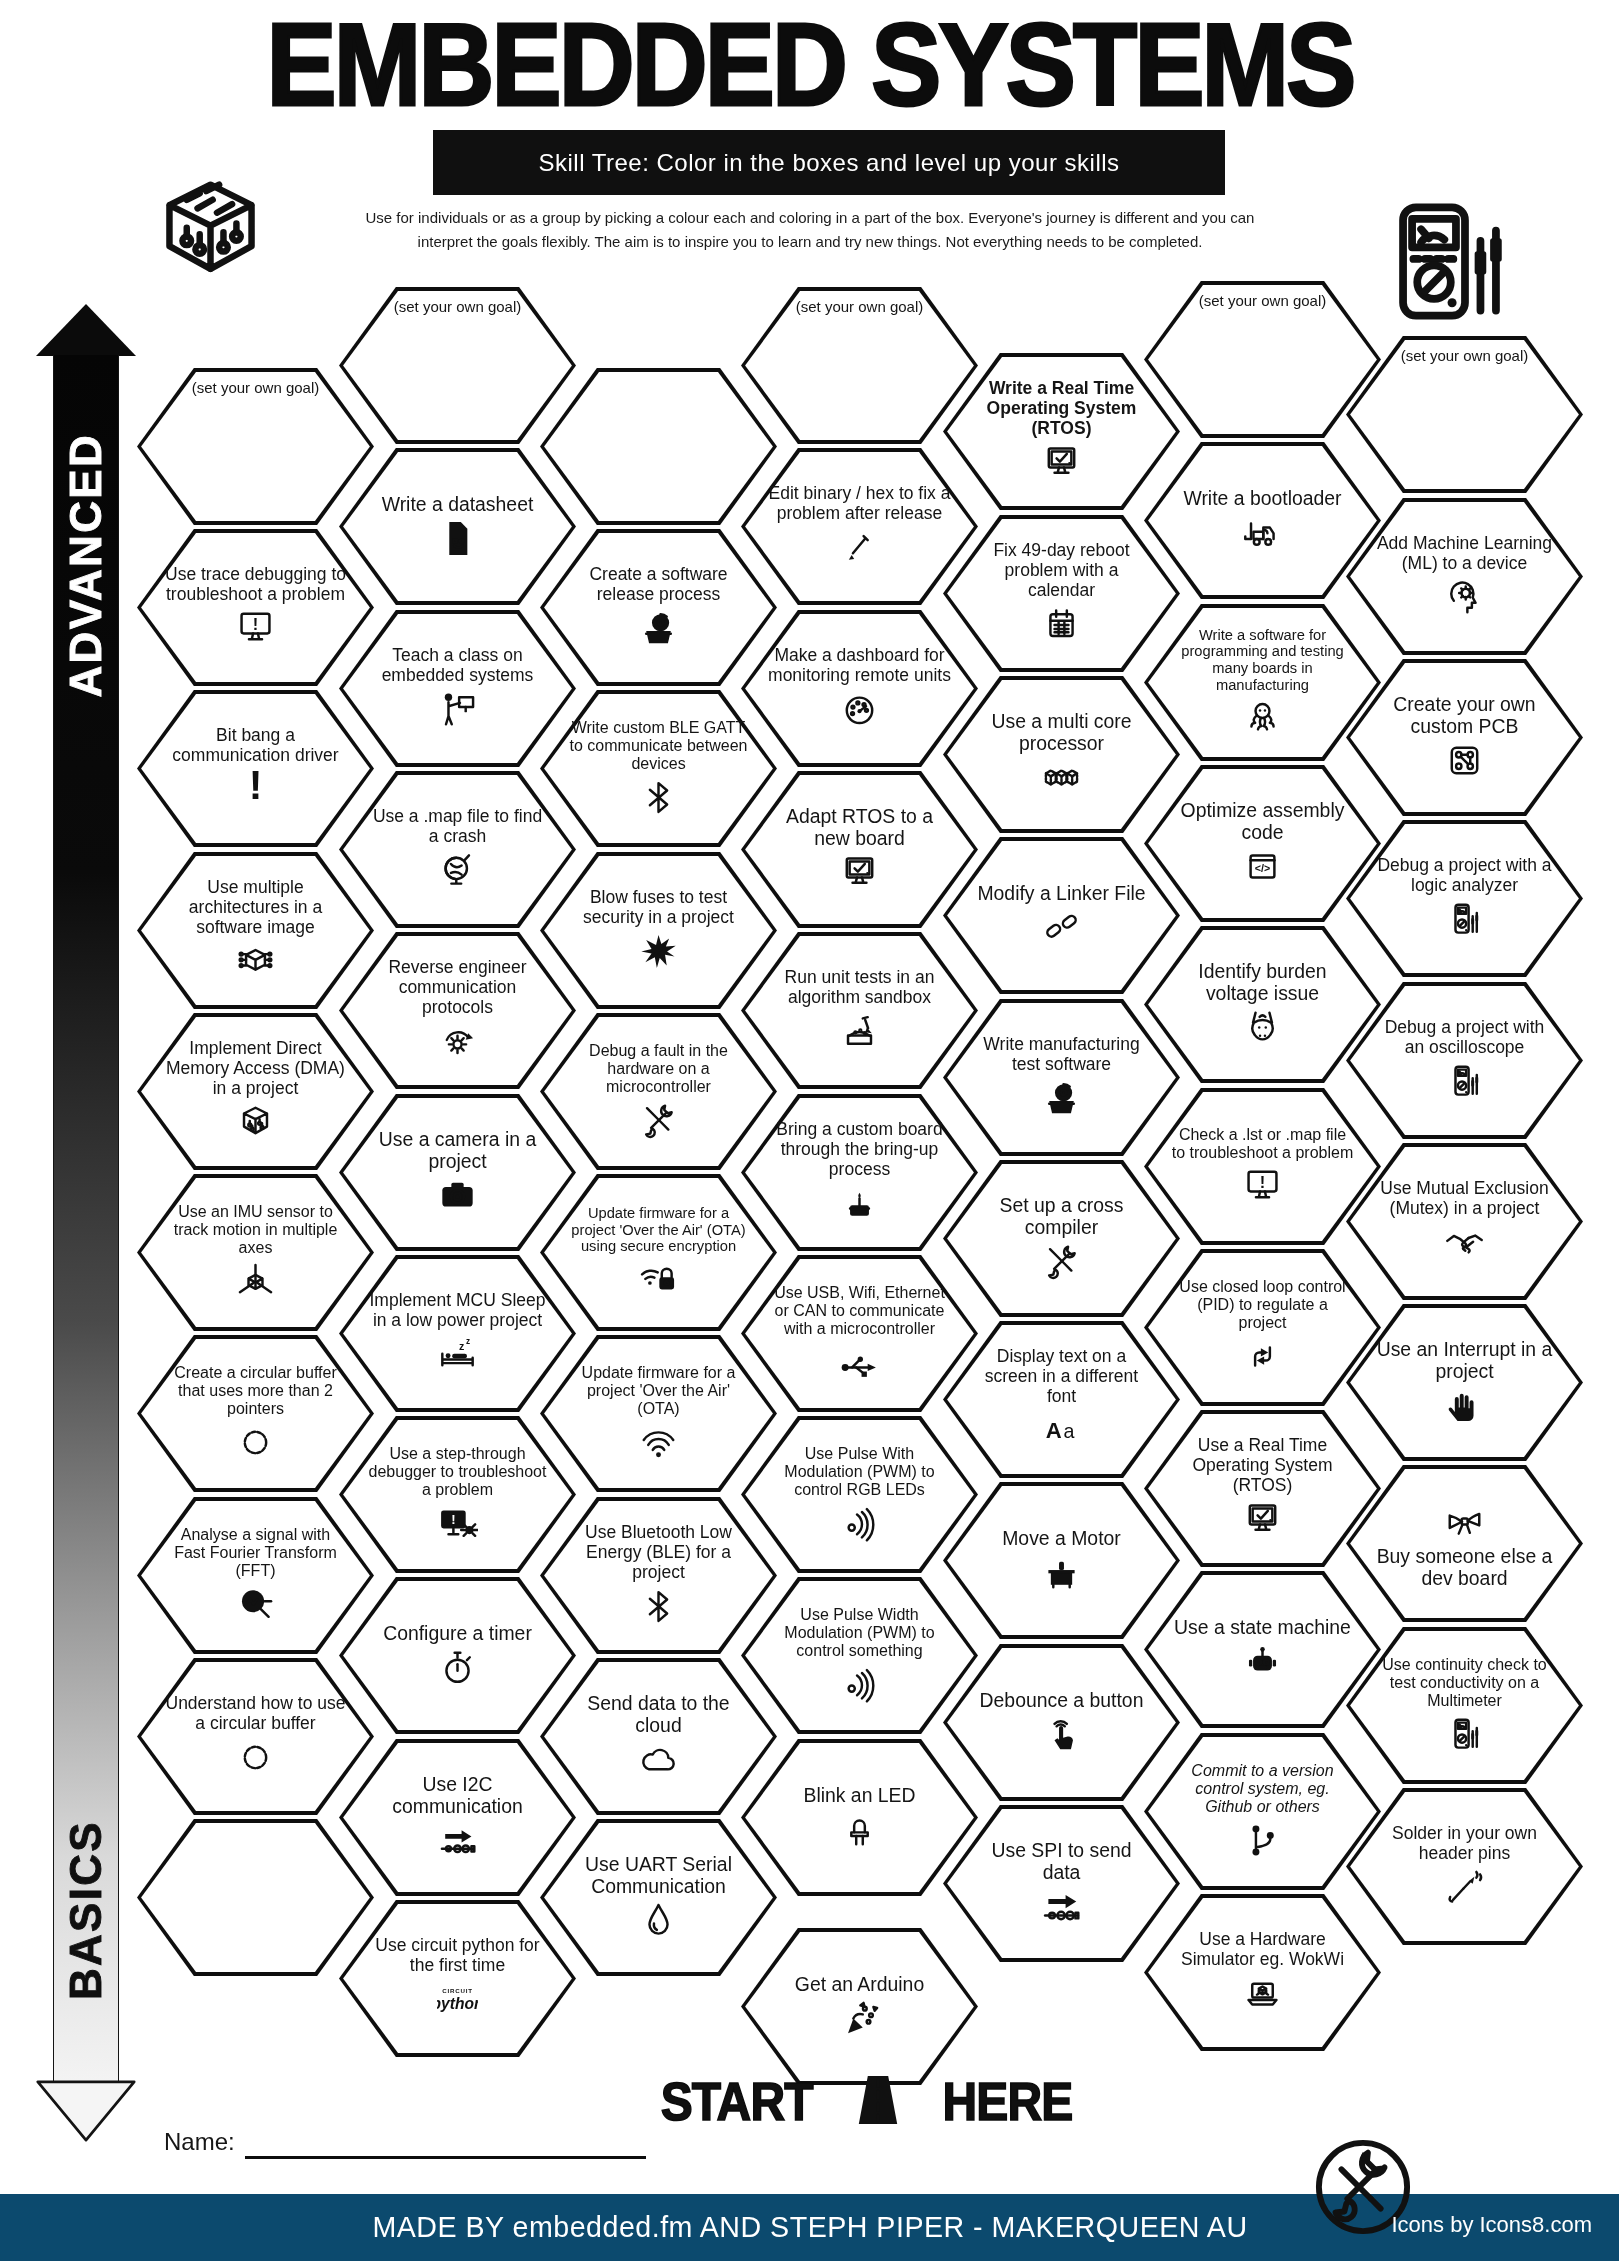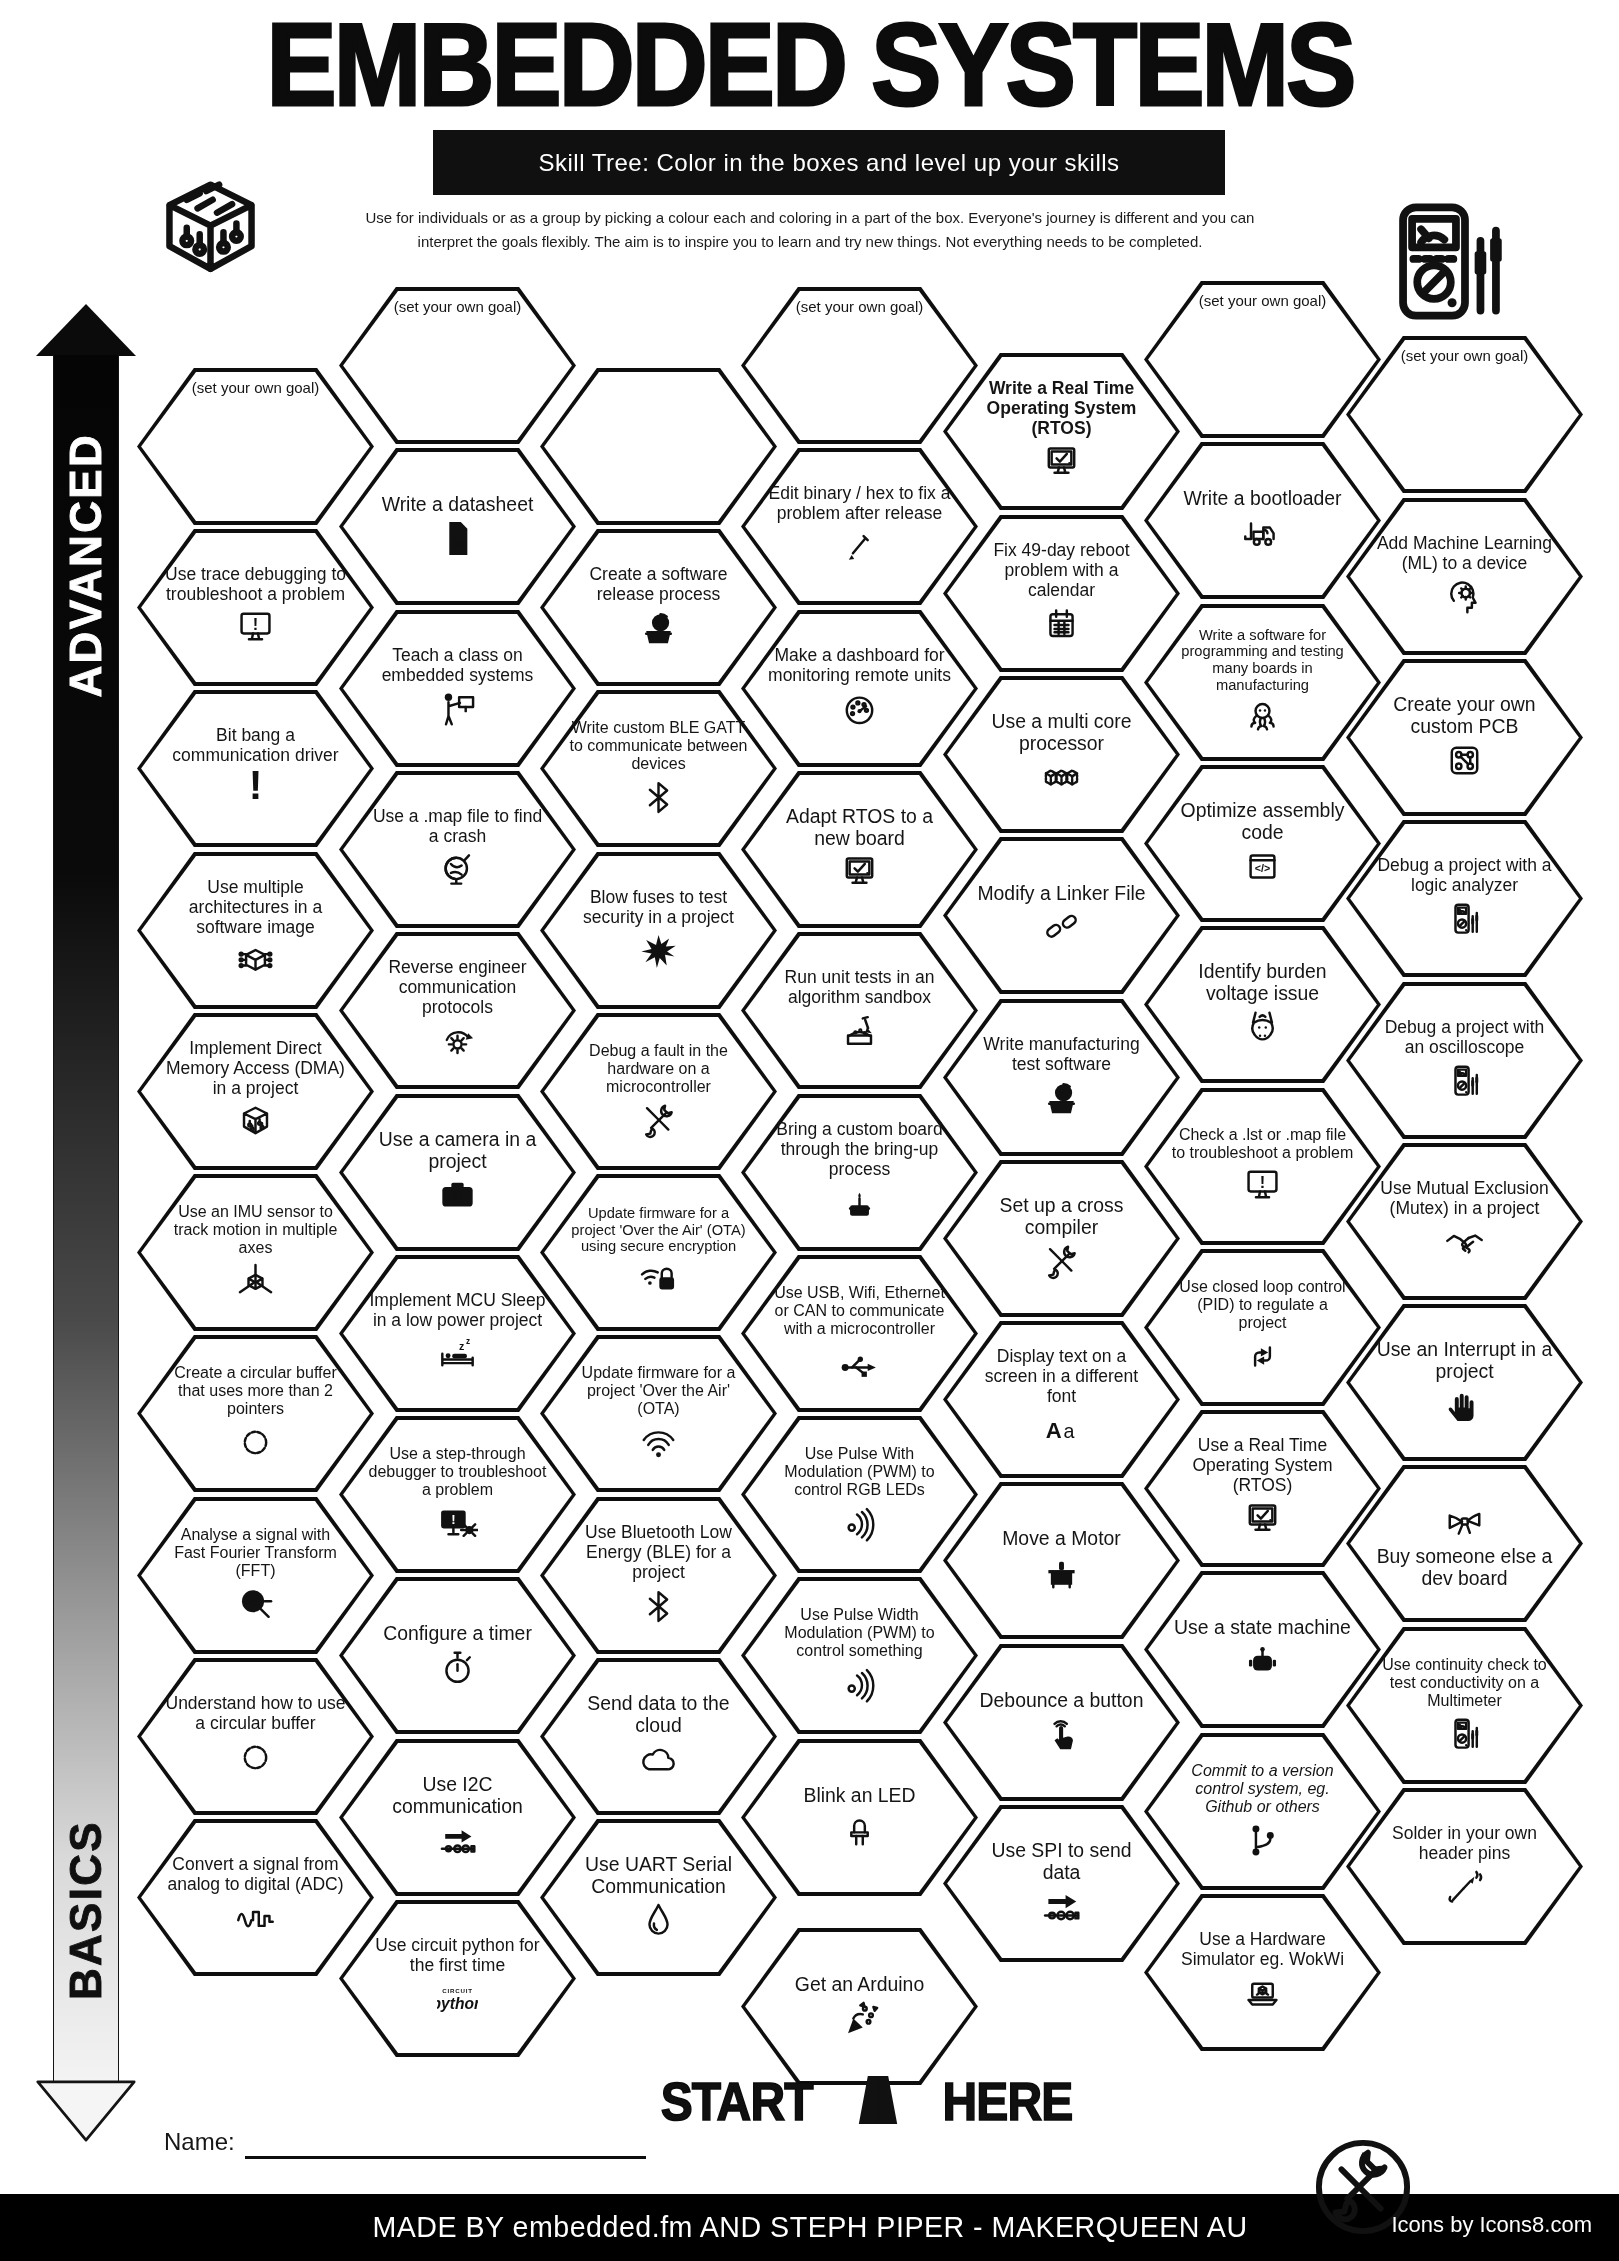--- a/index.html
+++ b/index.html
@@ -55,21 +55,21 @@
   #start-here{left:636px;top:2064px;width:461px;height:74px;display:flex;align-items:center;justify-content:center;gap:12px;}
   .startword{font-size:48px;font-weight:700;letter-spacing:-0.9px;transform:scaleY(1.12);-webkit-text-stroke:1.4px #0c0c0c;}
   #road-icon .ic{width:106px;height:60px;}
 
   
   #name-row{left:164px;top:2128px;width:553px;height:37px;}
   #name-label{font-size:24px;color:#161616;}
   #name-line{position:absolute;left:81px;top:28px;width:401px;height:0;border-bottom:3.2px solid #0d0d0d;}
 
   
-  #footer-bar{left:0;top:2194px;width:1620px;height:67px;background:#000000;display:flex;align-items:center;justify-content:center;}
+  #footer-bar{left:0;top:2194px;width:1620px;height:67px;background:#0c4a6e;display:flex;align-items:center;justify-content:center;}
   #made-by{color:#fff;font-size:28.6px;letter-spacing:0.5px;white-space:nowrap;}
   #license{right:35px;top:2151px;font-size:32px;color:#a21caf;white-space:nowrap;margin-top:48px;}
   #icons-credit{right:28px;top:2212px;font-size:22px;color:#ffffff;white-space:nowrap;z-index:3;}
   #maker-logo{left:1314px;top:2138px;width:98px;height:98px;z-index:2;}
   #maker-logo .ic{width:100%;height:100%;}
 </style>
 </head>
 <body>
 
 <div class="abs" id="title-wrap">
@@ -242,28 +242,20 @@
         <div class="ich">
           <svg class="ic" viewBox="0 0 100 100">
             <circle cx="50" cy="50" r="26" stroke-width="17" stroke-dasharray="8.5 5.5"></circle>
           </svg>
         </div>
       </div>
     </div>
     <div class="hex" style="left: 137px; top: 1819px;">
       <div class="hx b"></div>
       <div class="hx w"></div>
-      <div class="hexc">
-        <div class="lbl f38">Convert a signal from analog to digital (ADC)</div>
-        <div class="ich">
-          <svg class="ic" viewBox="0 0 100 100">
-            <path d="M8 54 q8 -30 16 0 q8 30 16 0 M44 54 V34 H58 V68 H72 V44 H84 V58 H92" stroke-width="9"></path>
-          </svg>
-        </div>
-      </div>
     </div>
     <div class="hex" style="left: 339px; top: 287px;">
       <div class="hx b"></div>
       <div class="hx w"></div>
       <div class="goaltag">(set your own goal)</div>
     </div>
     <div class="hex" style="left: 339px; top: 448px;">
       <div class="hx b"></div>
       <div class="hx w"></div>
       <div class="hexc">

